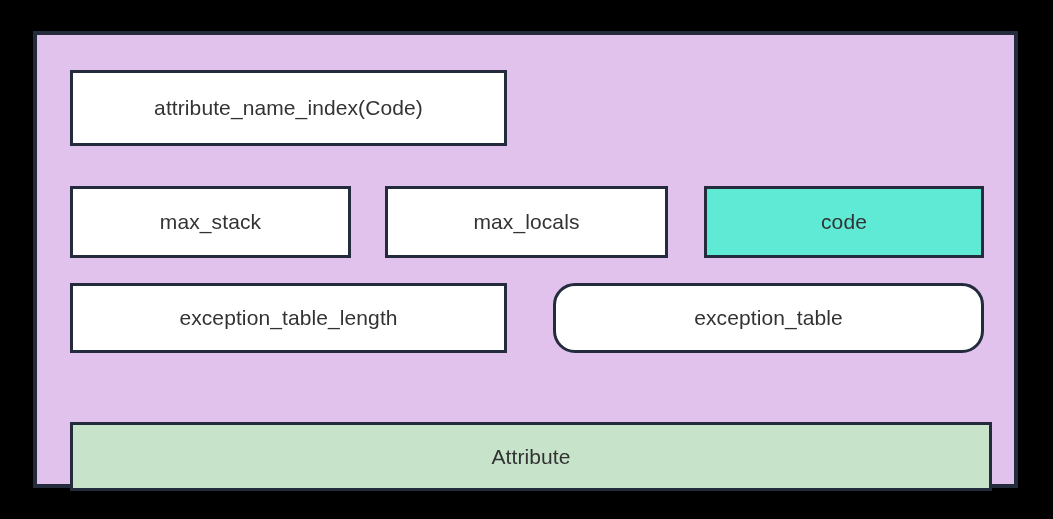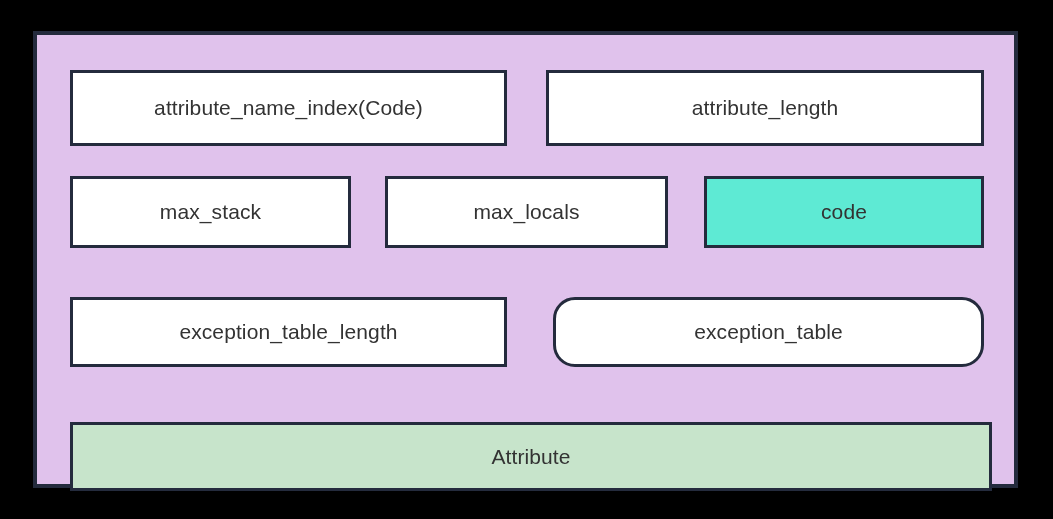--- a/index.html
+++ b/index.html
@@ -52,48 +52,47 @@
   .cell.fill-green  { background: #c7e4cb; margin-top: 40px; }
   .cell.fill-white  { background: #ffffff; }
 
   
   #row-1 { left: 33px; top: 35px; width: 947px; height: 76px; }
   #cell-attribute-name-index { width: 437px; height: 76px; }
   #gap-1a { width: 39px; }
   #cell-attribute-length { width: 438px; height: 76px; }
 
   
-  #row-2 { left: 33px; top: 141px; width: 947px; height: 72px; }
+  #row-2 { left: 33px; top: 151px; width: 947px; height: 72px; }
   #cell-max-stack  { width: 281px; height: 72px; }
   #gap-2a { width: 34px; }
   #cell-max-locals { width: 283px; height: 72px; }
   #gap-2b { width: 36px; }
   #cell-code       { width: 280px; height: 72px; }
 
   
-  #row-3 { left: 33px; top: 262px; width: 947px; height: 70px; }
+  #row-3 { left: 33px; top: 248px; width: 947px; height: 70px; }
   #cell-exception-table-length { width: 437px; height: 70px; }
   #gap-3a { width: 46px; }
   #cell-exception-table        { width: 431px; height: 70px; border-radius: 22px; }
 
   
   #row-4 { left: 33px; top: 347px; width: 955px; height: 69px; }
   #cell-attribute { width: 922px; height: 69px; }
 </style>
 </head>
 <body>
 
 <div class="canvas">
 
   <div class="outer-container">
 
     <div class="row" id="row-1">
       <div class="cell fill-white" id="cell-attribute-name-index">attribute_name_index(Code)</div>
       <div id="gap-1a"></div>
-      <div class="cell fill-white" id="cell-attribute-length">attribute_length</div>
     </div>
 
     <div class="row" id="row-2">
       <div class="cell fill-white" id="cell-max-stack">max_stack</div>
       <div id="gap-2a"></div>
       <div class="cell fill-white" id="cell-max-locals">max_locals</div>
       <div id="gap-2b"></div>
       <div class="cell fill-pink" id="cell-code">code</div>
     </div>
 

